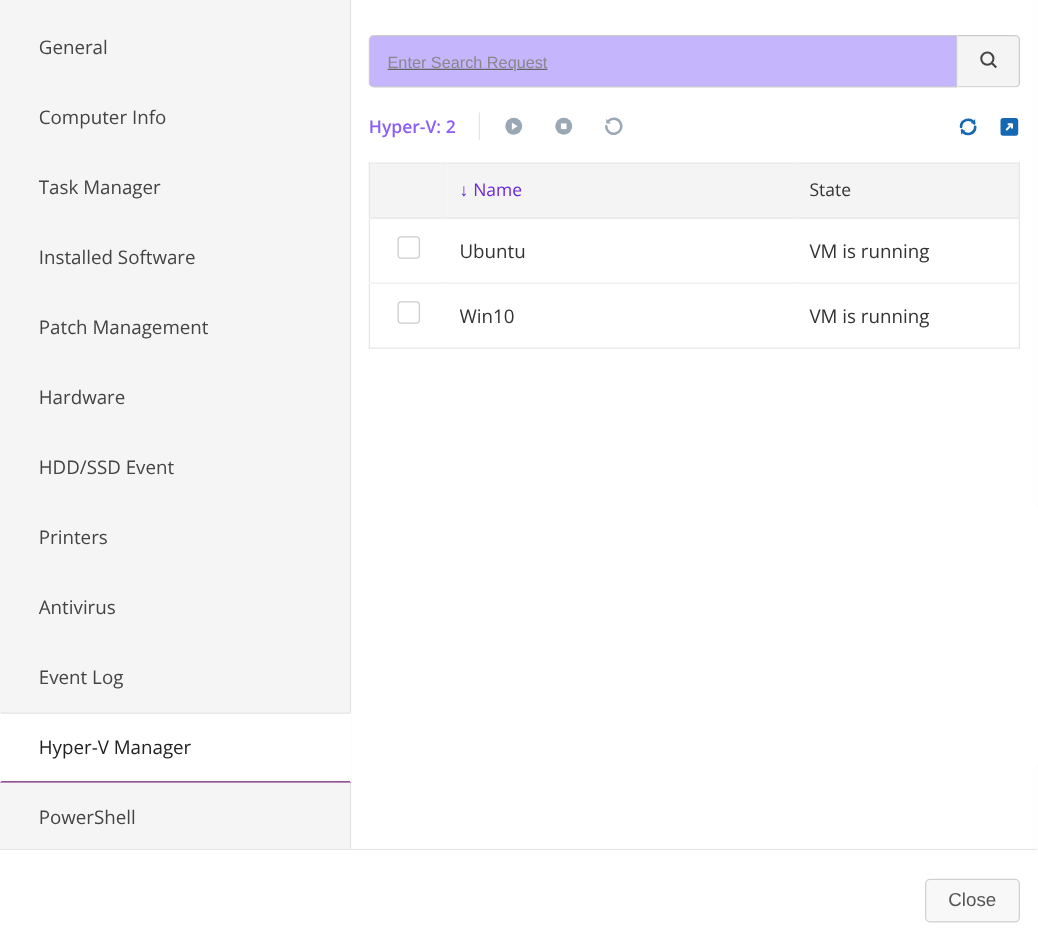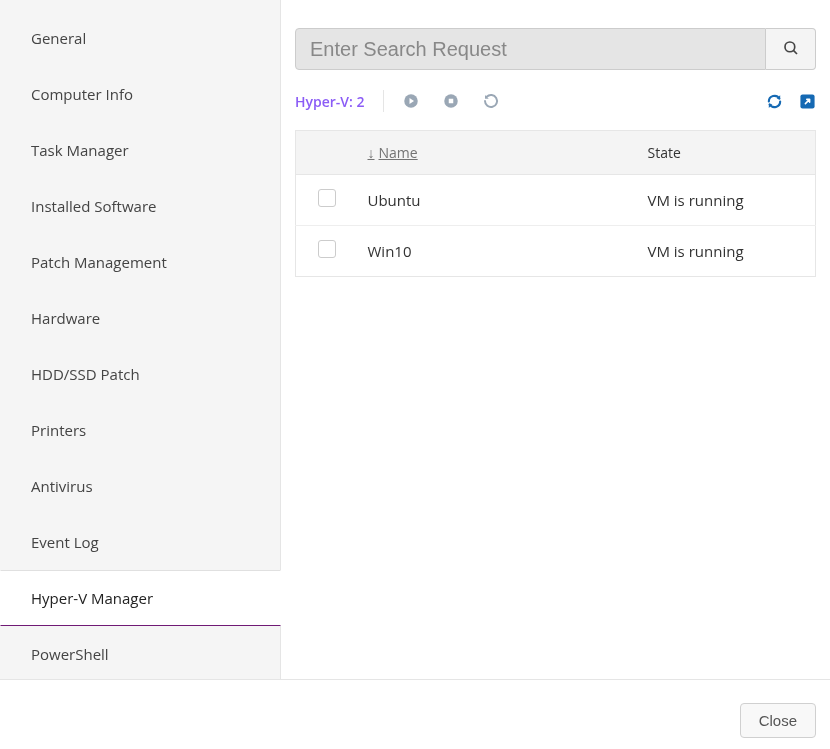--- a/index.html
+++ b/index.html
@@ -47,26 +47,27 @@
       padding: 28px 14px 20px 14px;
     }
     .search-row {
       display: flex;
       margin-bottom: 20px;
     }
     .search-input {
       flex: 1;
       height: 42px;
       padding: 0 14px;
-      font-size: 20px;
+      font-size: 13px;
       color: #666;
       border: 1px solid #ccc;
       border-radius: 4px 0 0 4px;
       outline: none;
-      background: #e5e5e5;
+      background: #c4b5fd;
+      text-decoration: underline;
     }
     .search-input::placeholder { color: #888; font-weight:400; }
     .search-button {
       width: 50px;
       height: 42px;
       border: 1px solid #ccc;
       border-left: none;
       border-radius: 0 4px 4px 0;
       background: #f4f4f4;
       cursor: pointer;
@@ -120,21 +121,21 @@
     }
     .vm-table thead th {
       background: #f4f4f4;
       text-align: left;
       font-weight: 500;
       padding: 12px 10px;
       font-size: 14px;
       color: #333;
       border-bottom: 1px solid #e6e6e6;
     }
-    .vm-table thead th.name-col { color: #737373; cursor:pointer;text-decoration:underline; }
+    .vm-table thead th.name-col { color: #6d28d9; cursor:pointer; }
     .sort-arrow { margin-right: 4px; }
     .vm-table tbody td {
       padding: 14px 10px;
       font-size: 15px;
       color: #333;
       border-bottom: 1px solid #eee;
     }
     .vm-table tbody tr:last-child td { border-bottom: none; }
     .chk-cell { width: 62px; text-align: center; }
     .name-cell { width: 280px; }
@@ -173,21 +174,21 @@
 <body>
 
 <div class="container">
   <div class="sidebar">
     <div class="sidebar-item"><span>General</span></div>
     <div class="sidebar-item"><span>Computer Info</span></div>
     <div class="sidebar-item"><span>Task Manager</span></div>
     <div class="sidebar-item"><span>Installed Software</span></div>
     <div class="sidebar-item"><span>Patch Management</span></div>
     <div class="sidebar-item"><span>Hardware</span></div>
-    <div class="sidebar-item"><span>HDD/SSD Patch</span></div>
+    <div class="sidebar-item"><span>HDD/SSD Event</span></div>
     <div class="sidebar-item"><span>Printers</span></div>
     <div class="sidebar-item"><span>Antivirus</span></div>
     <div class="sidebar-item"><span>Event Log</span></div>
     <div class="sidebar-item active"><span>Hyper-V Manager</span></div>
     <div class="sidebar-item"><span>PowerShell</span></div>
   </div>
 
   <div class="main">
     <div class="search-row">
       <input class="search-input" type="text" placeholder="Enter Search Request" style="">

